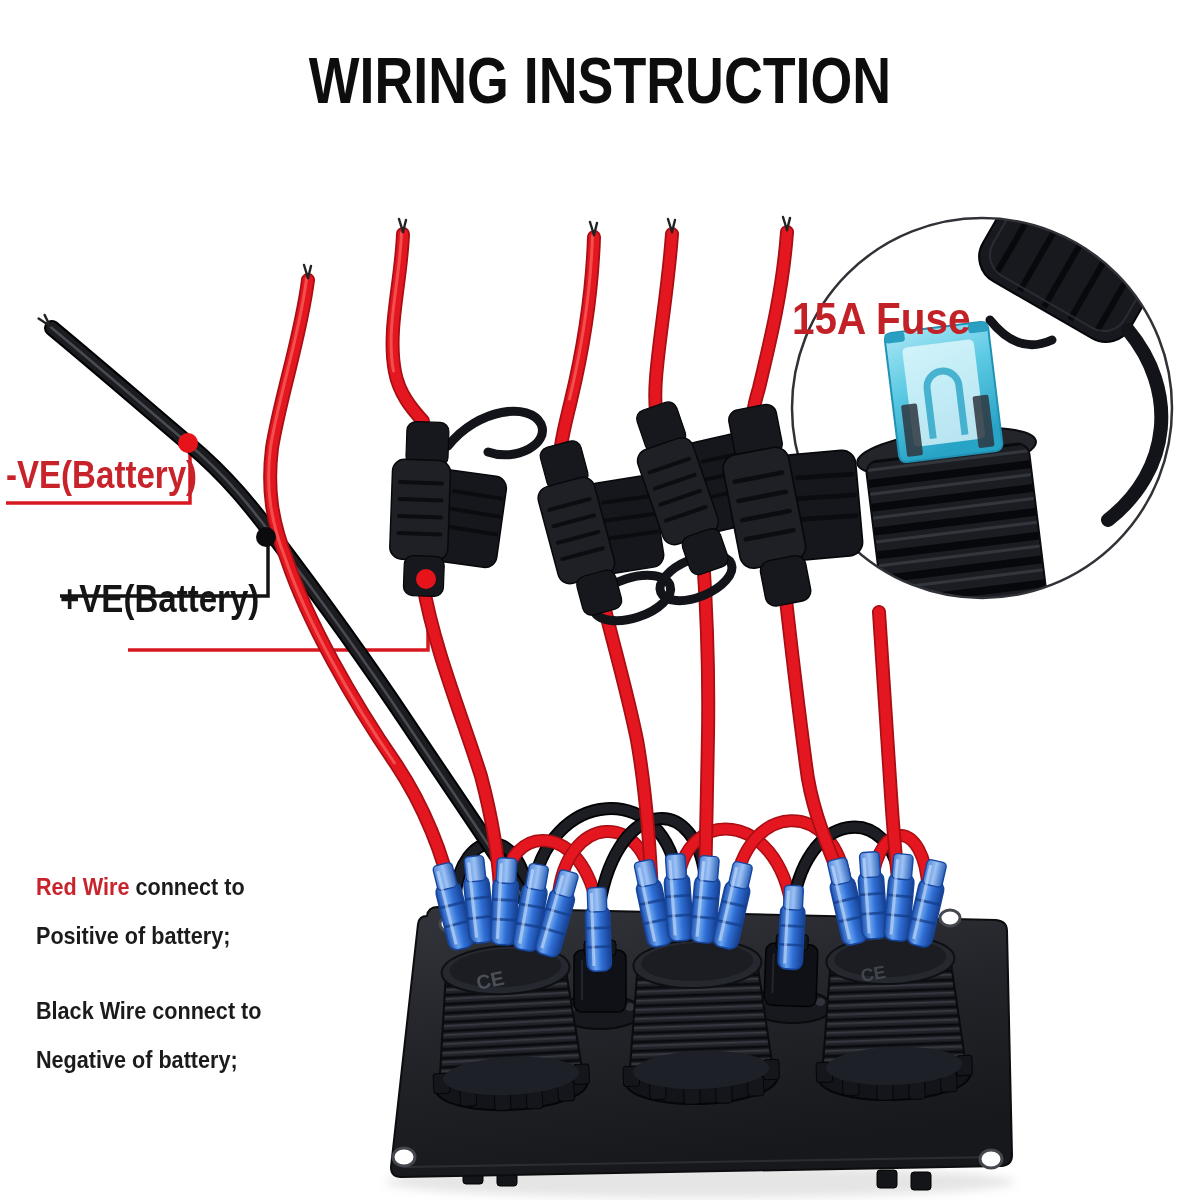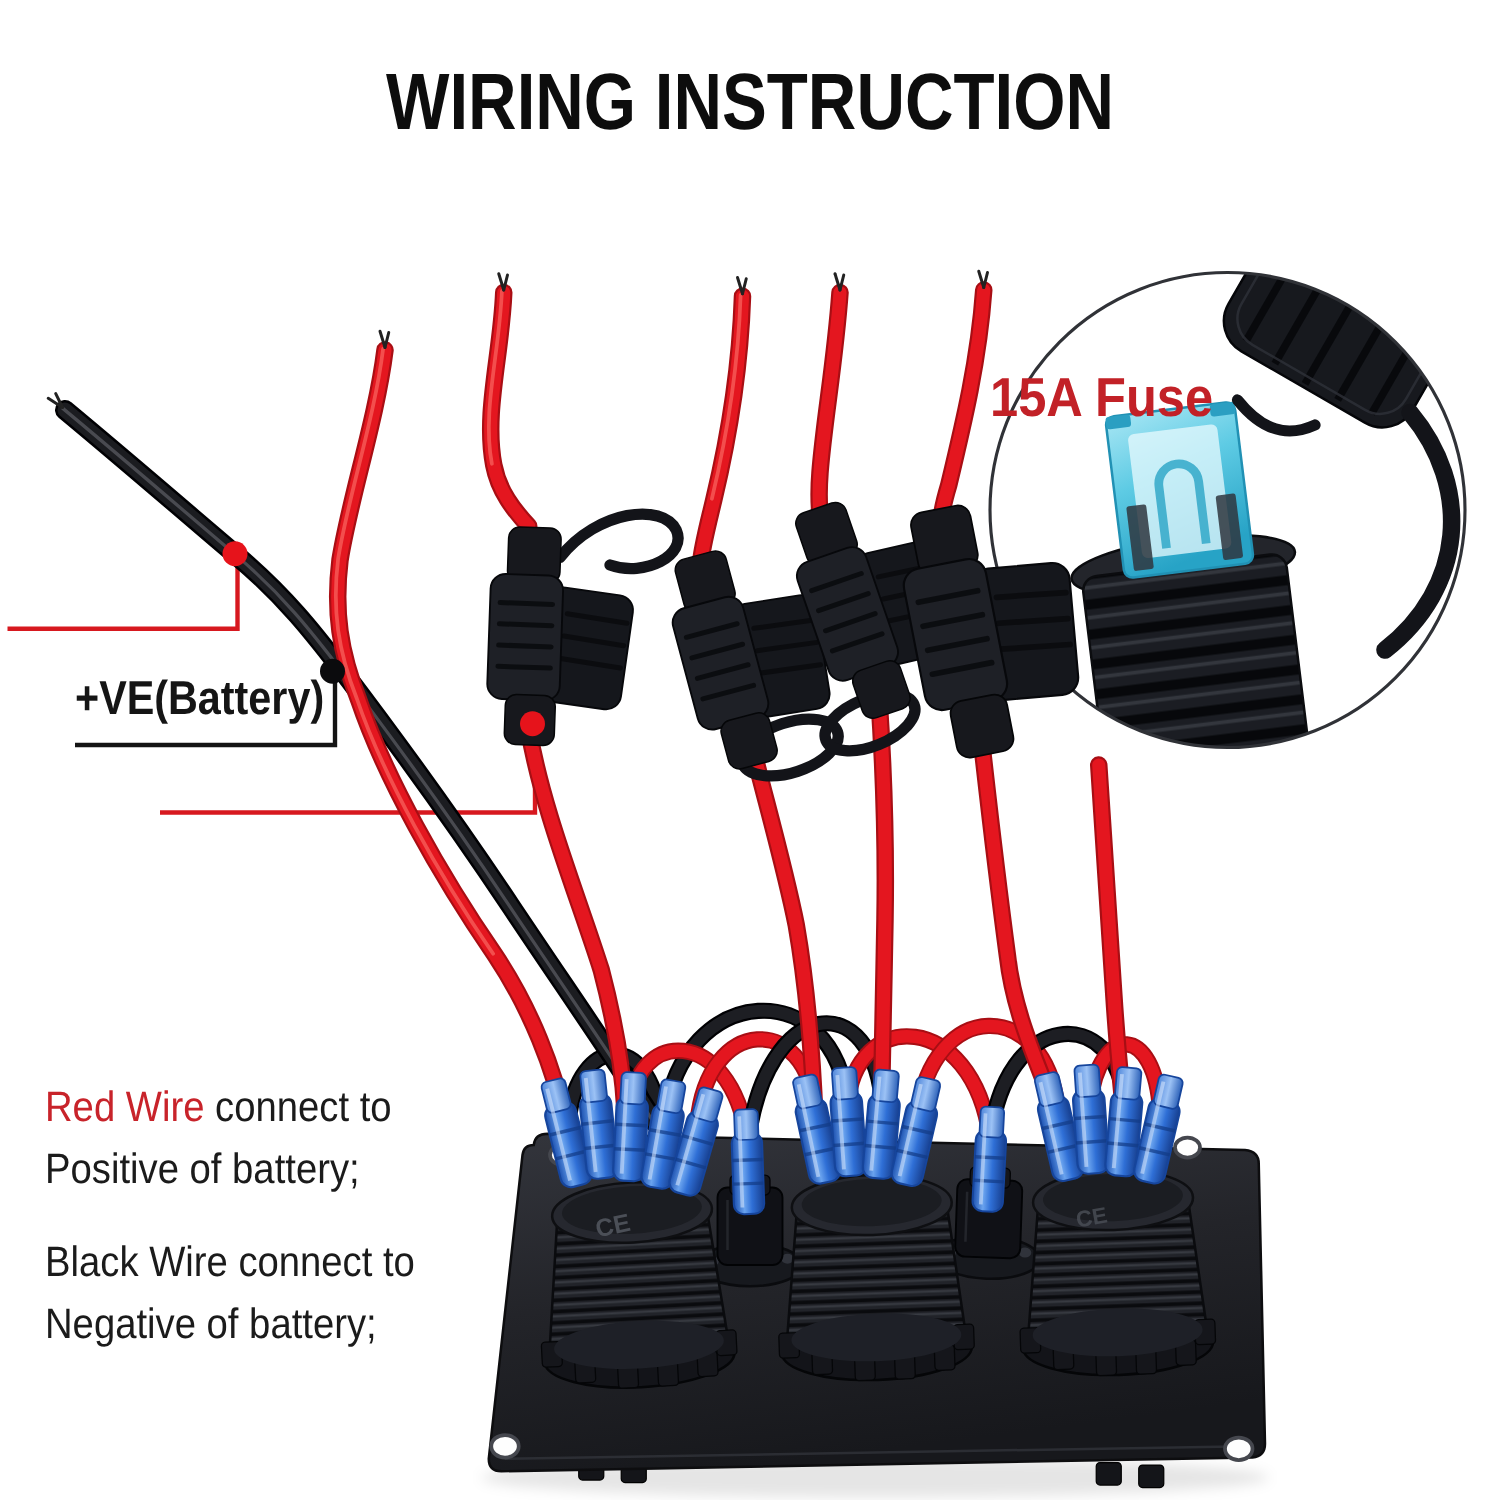--- a/index.html
+++ b/index.html
@@ -5,21 +5,21 @@
   html,body{margin:0;padding:0;background:#ffffff;}
   #stage{position:relative;width:1200px;height:1200px;background:#ffffff;overflow:hidden;
          font-family:"Liberation Sans", sans-serif;}
   #scene{position:absolute;left:0;top:0;}
   .txt{position:absolute;white-space:nowrap;font-family:"Liberation Sans", sans-serif;}
   #title{left:0;top:44px;width:1200px;text-align:center;font-size:64px;font-weight:bold;
          color:#0d0d0d;transform:scaleX(.84);letter-spacing:0px;}
   .lbl{font-weight:bold;transform:scaleX(.87);transform-origin:left top;display:inline-block;}
   #lbl-fuse15{left:792px;top:294px;font-size:44px;color:#c22127;font-weight:600;
               transform:scaleX(.92);transform-origin:left top;display:inline-block;}
-  #instr{left:36px;top:862px;font-size:34px;font-weight:normal;color:#1b1b1b;line-height:49px;}
+  #instr{left:36px;top:862px;font-size:24px;font-weight:bold;color:#1b1b1b;line-height:49px;}
   #instr p{margin:0;transform:scaleX(.9);transform-origin:left top;}
   #instr p.second{margin-top:26px;}
   #instr .red{color:#c8232a;}
   
   .red-edge{stroke:#a80e14;stroke-width:14;fill:none;stroke-linecap:round;}
   .red-core{stroke:#e4161f;stroke-width:10.5;fill:none;stroke-linecap:round;}
   .red-hi{stroke:#ff7d72;stroke-width:3;fill:none;stroke-linecap:round;opacity:.55;transform:translate(-1.5px,-1px);}
   .blk-edge{stroke:#000003;stroke-width:16;fill:none;stroke-linecap:round;}
   .blk-core{stroke:#1b1c20;stroke-width:12;fill:none;stroke-linecap:round;}
   .blk-hi{stroke:#55565c;stroke-width:2.6;fill:none;stroke-linecap:round;opacity:.8;transform:translate(-2px,-1.5px);}
@@ -297,21 +297,24 @@
     <use href="#term" transform="translate(928,902) rotate(13) scale(1.4)"></use>
   </g>
 
   <circle cx="188" cy="443" r="10" fill="#e6131b"></circle>
   <circle cx="266" cy="537" r="10" fill="#0b0b0d"></circle>
   <circle cx="426" cy="579" r="10" fill="#e6131b"></circle>
 </svg>
 
 <div id="title" class="txt">WIRING INSTRUCTION</div>
 
-<div class="txt" style="left:60px;top:538px;">
+<div class="txt" id="lbl-neg-wrap" style="left:6px;top:454px;">
+  <span class="lbl" style="font-size:38px;color:#c8232a;">-VE(Battery)</span>
+</div>
+<div class="txt" style="left:60px;top:578px;">
   <span class="lbl" style="font-size:38px;color:#151515;">+VE(Battery)</span>
 </div>
 <div class="txt" id="lbl-fuse15">15A Fuse</div>
 
 <div class="txt" id="instr">
   <p><span class="red">Red Wire</span><span> connect to</span><br>
      <span>Positive of battery;</span></p>
   <p class="second"><span>Black Wire connect to</span><br>
      <span>Negative of battery;</span></p>
 </div>

